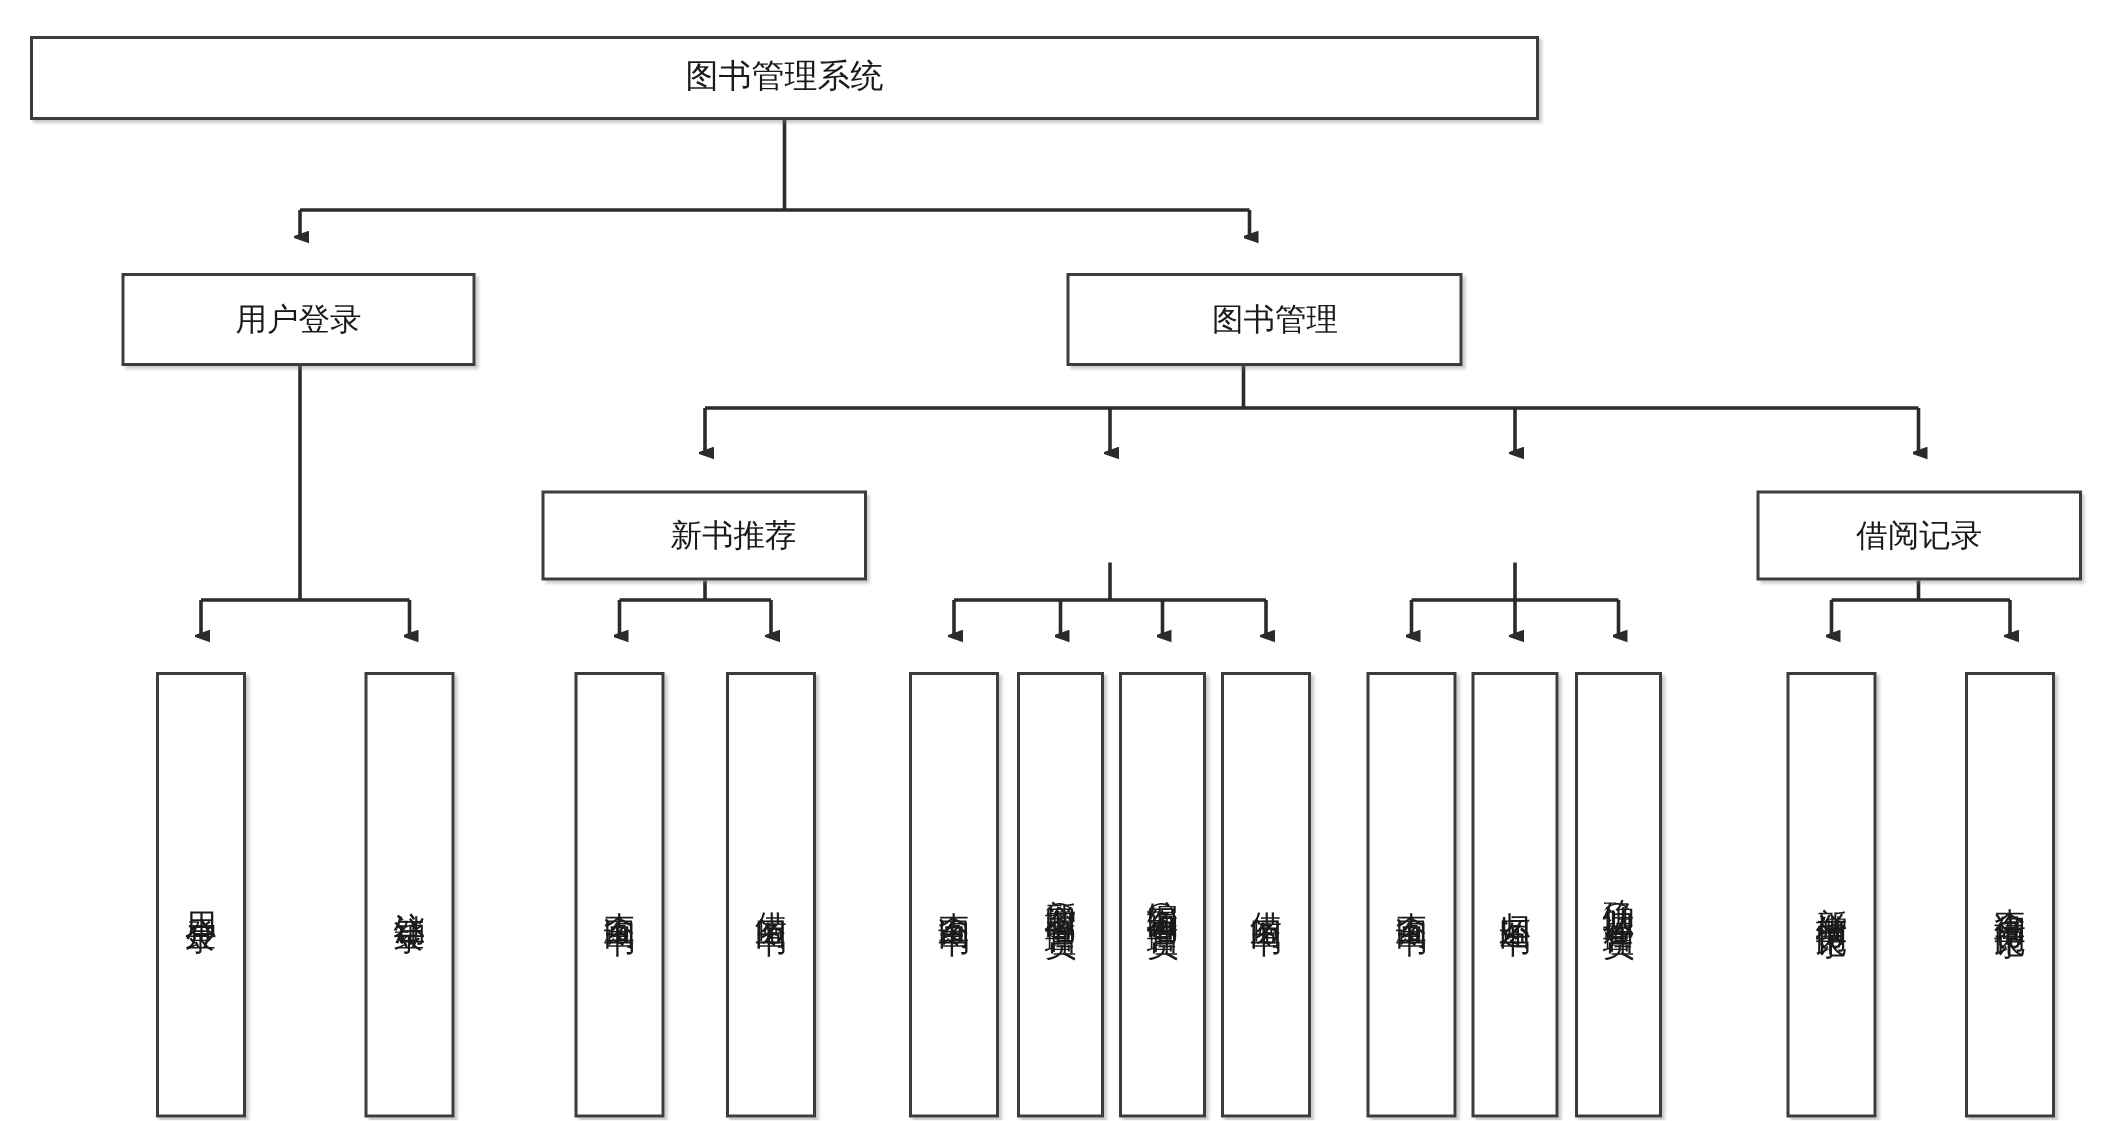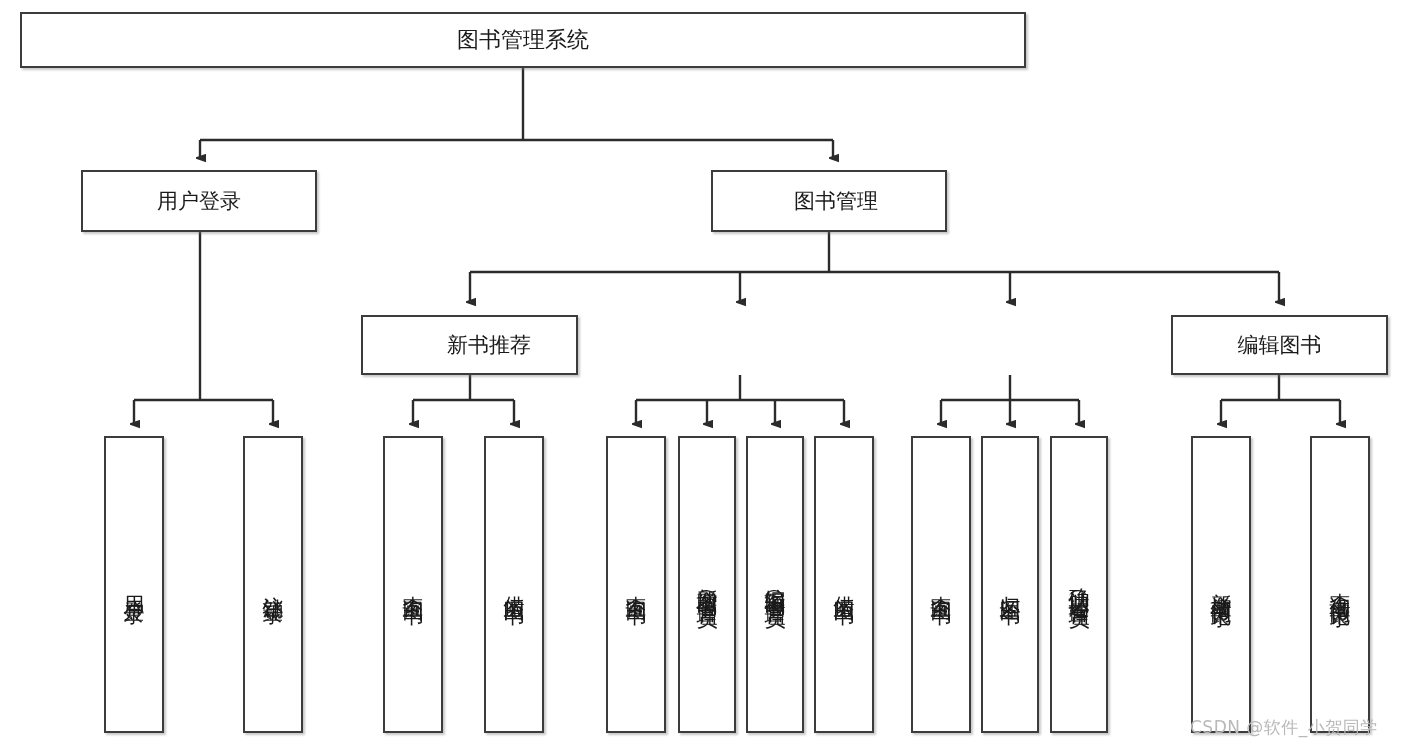--- a/index.html
+++ b/index.html
@@ -29,20 +29,21 @@
   .node {
     position: absolute;
     box-sizing: border-box;
     border: 2px solid #3c3c3c;
     background: #ffffff;
     box-shadow: 2px 2px 2px rgba(120,120,120,0.40);
     display: flex;
     align-items: center;
     justify-content: center;
     color: #1a1a1a;
+    margin-top: 12px;
   }
   .node .label {
     display: block;
     text-align: center;
     line-height: 1.18;
     white-space: nowrap;
   }
   
   .node.h {
     font-size: 21px;
@@ -124,29 +125,29 @@
     </g>
   </svg>
 
   <div class="node h root" style="left:20px; top:12px; width:1006px; height:56px;">
     <span class="label">图书管理系统</span>
   </div>
 
   <div class="node h" style="left:81px; top:170px; width:236px; height:62px;">
     <span class="label">用户登录</span>
   </div>
-  <div class="node h" style="left:711px; top:170px; width:236px; height:62px;padding-left:14px;">
+  <div class="node h" style="left:711px; top:170px; width:264px; height:62px;padding-left:14px;">
     <span class="label">图书管理</span>
   </div>
 
   <div class="node h" style="left:361px; top:315px; width:217px; height:60px;padding-left:39px;">
     <span class="label">新书推荐</span>
   </div>
   <div class="node h" style="left:1171px; top:315px; width:217px; height:60px;">
-    <span class="label">编辑图书</span>
+    <span class="label">借阅记录</span>
   </div>
 
   <div class="node v" style="left:104px; top:436px; width:60px; height:297px;">
     <span class="label">用户登录</span>
   </div>
   <div class="node v" style="left:243px; top:436px; width:60px; height:297px;">
     <span class="label">注销登录</span>
   </div>
 
   <div class="node v" style="left:383px; top:436px; width:60px; height:297px;">
@@ -179,15 +180,14 @@
     <span class="label">确认归还（管理员）</span>
   </div>
 
   <div class="node v" style="left:1191px; top:436px; width:60px; height:297px;">
     <span class="label">新增借阅记录</span>
   </div>
   <div class="node v" style="left:1310px; top:436px; width:60px; height:297px;">
     <span class="label">查询借阅记录</span>
   </div>
 
-  <div class="watermark" style="left:1190px; top:716px;">CSDN @软件_小贺同学</div>
 
 </div>
 
 </body></html>

